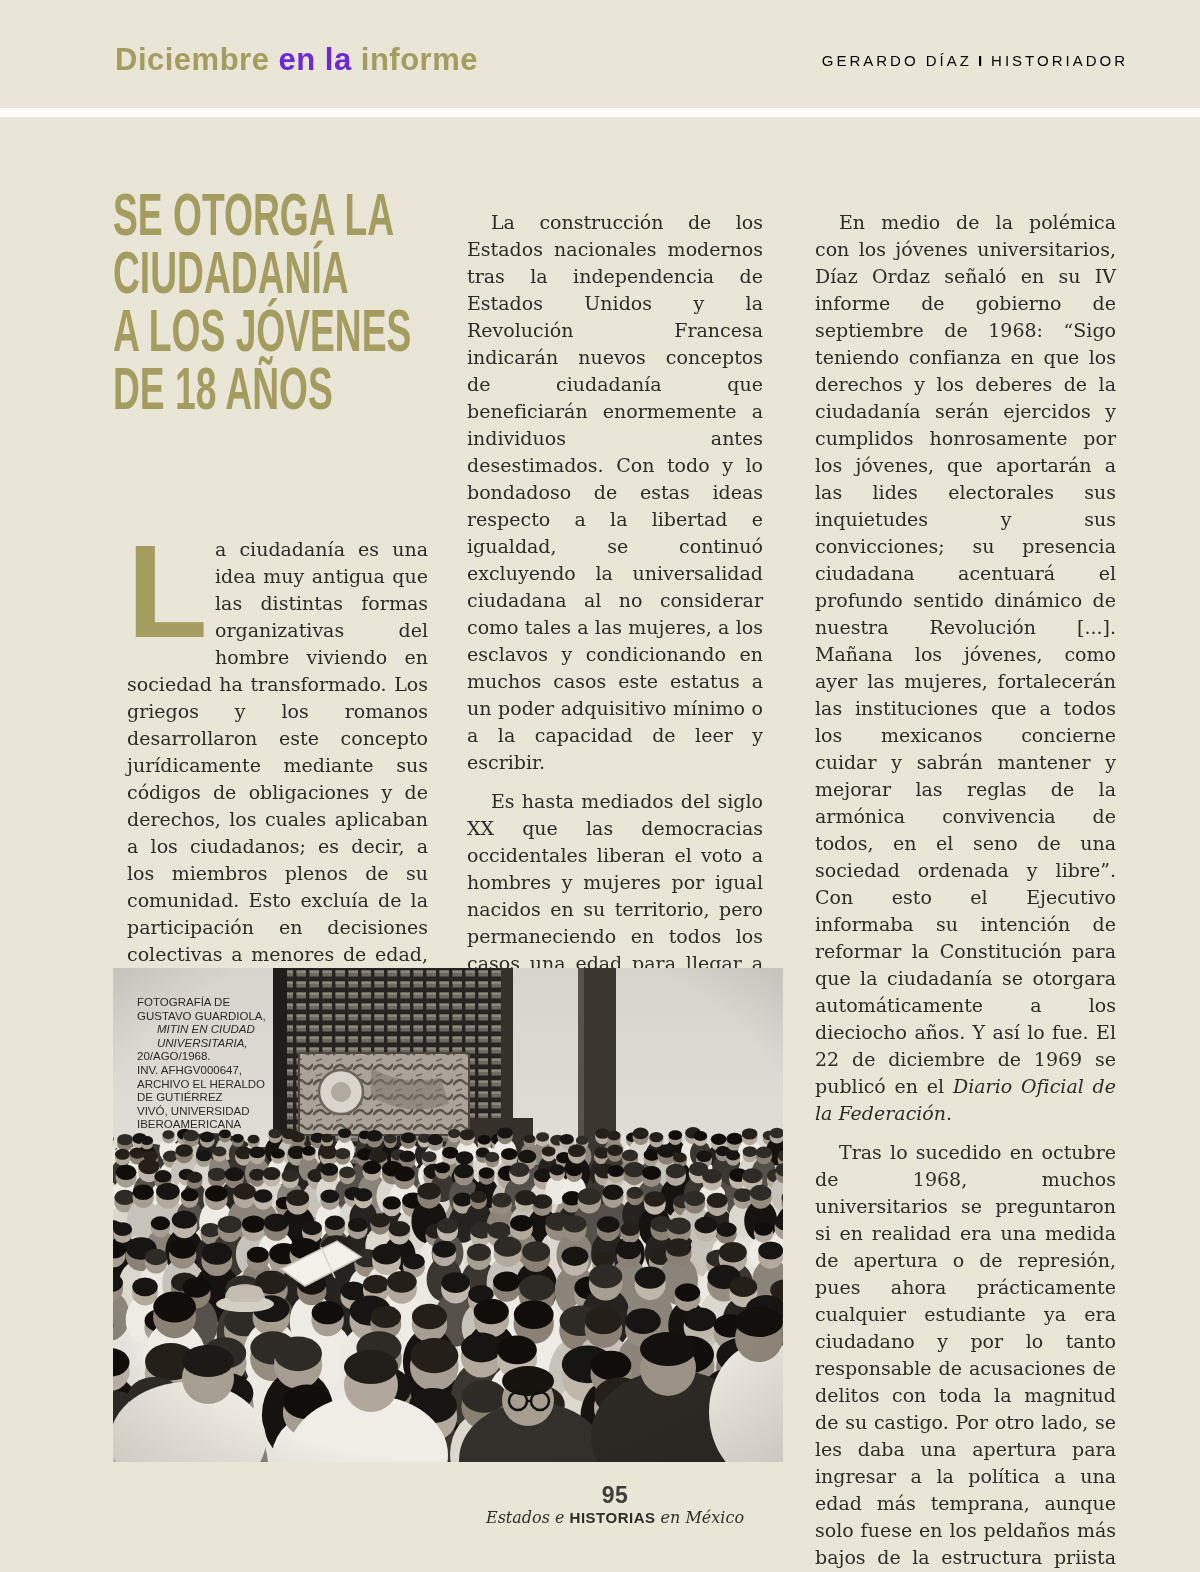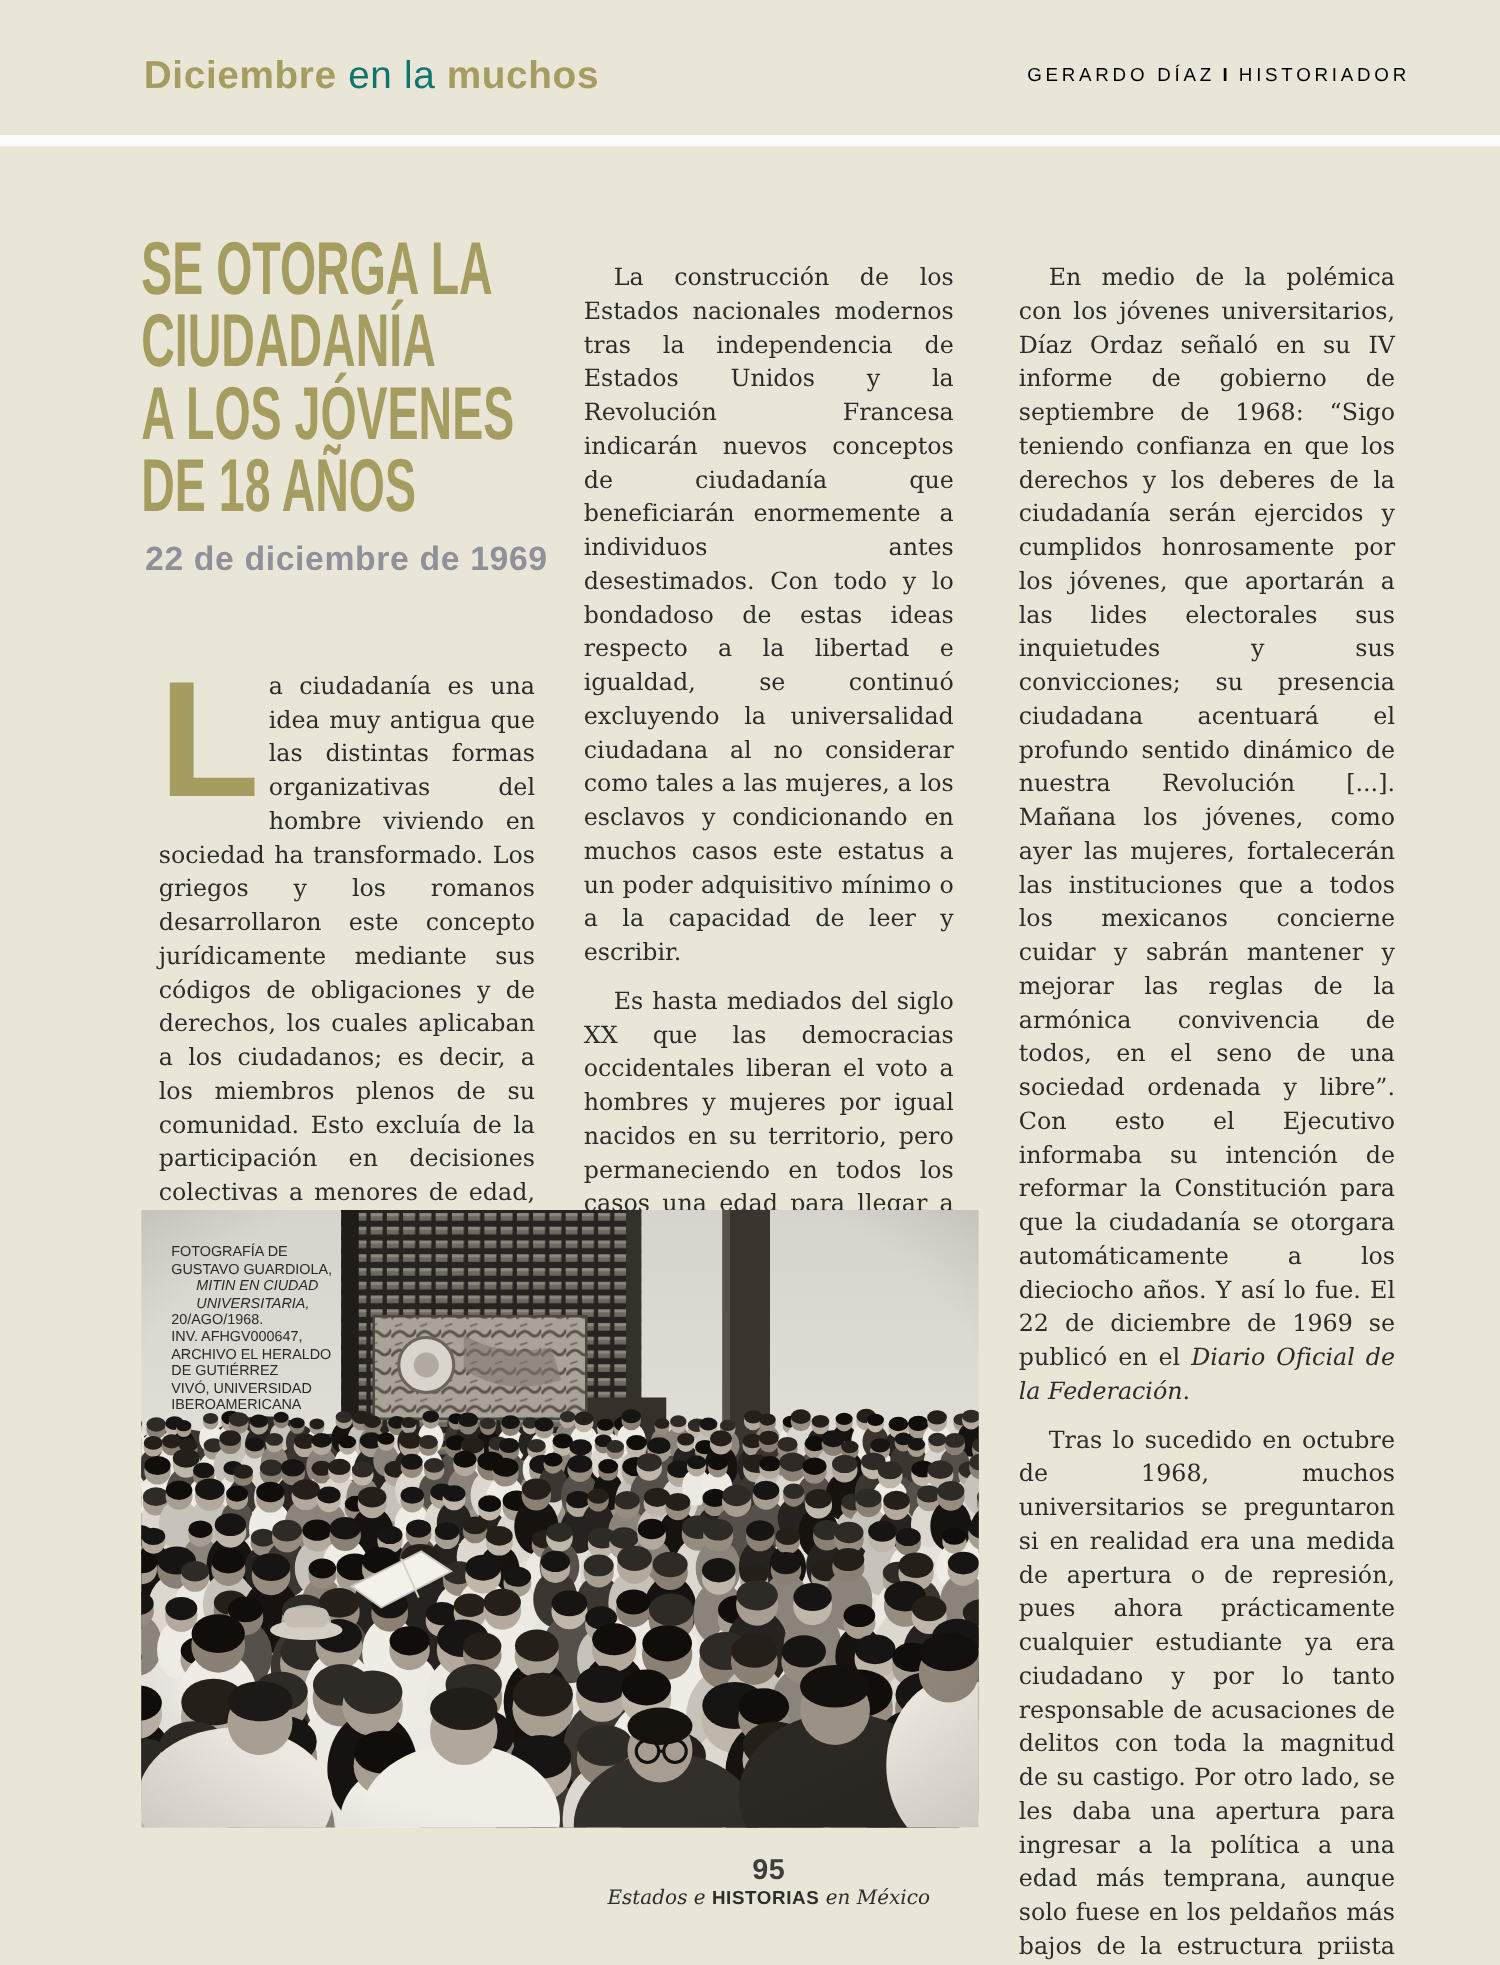--- a/index.html
+++ b/index.html
@@ -1,21 +1,21 @@
 <!DOCTYPE html>
 <html lang="es"><head>
 <meta charset="utf-8">
 <style>
   html,body{margin:0;padding:0;}
   body{width:1200px;height:1572px;background:#e9e6d8;font-family:"Liberation Sans",sans-serif;}
   .page{position:relative;width:1200px;height:1572px;overflow:hidden;background:#e9e6d8;}
 
   
   .logo{position:absolute;left:115px;top:44px;font:bold 31px/1 "Liberation Sans",sans-serif;color:#a59c60;letter-spacing:.5px;}
-  .logo .light{font-weight:normal;color:#0f766e;}
+  .logo .light{font-weight:bold;color:#6d28d9;}
   .byline{position:absolute;right:72px;top:53px;font:15px/1 "Liberation Sans",sans-serif;letter-spacing:3px;color:#000000;}
   .byline .sep{font-weight:bold;padding:0 6px;}
   .white-strip{position:absolute;left:0;top:108px;width:1200px;height:9px;background:#fcfcf8;}
 
   
   .title{position:absolute;left:113px;top:186px;font:bold 60px/58px "Liberation Sans",sans-serif;color:#a59c60;transform:scaleX(.62);transform-origin:0 0;white-space:nowrap;}
   .date{position:absolute;left:116px;top:434px;font:bold 27px/1 "Liberation Sans",sans-serif;color:#90909a;letter-spacing:.5px;}
 
   
   .col{position:absolute;font:19px/27px "DejaVu Serif",serif;color:#2d2b28;text-align:justify;-webkit-hyphens:auto;hyphens:auto;}
@@ -38,31 +38,30 @@
   .footer{position:absolute;left:0;top:1484px;width:1230px;text-align:center;color:#3e3d3a;}
   .footer .num{font:bold 23px/1 "Liberation Sans",sans-serif;letter-spacing:.5px;}
   .footer .mag{margin-top:3px;font:italic 16px/1 "DejaVu Serif",serif;color:#2e2d2a;}
   .footer .mag b{font:bold 15px/1 "Liberation Sans",sans-serif;font-style:normal;letter-spacing:.5px;margin-top:40px;}
 </style>
 </head>
 <body>
 
 <div class="page">
 
-  <div class="logo"><span>Diciembre</span> <span class="light">en la</span> <span>muchos</span></div>
+  <div class="logo"><span>Diciembre</span> <span class="light">en la</span> <span>informe</span></div>
   <div class="byline"><span>GERARDO DÍAZ</span><span class="sep">I</span><span>HISTORIADOR</span></div>
   <div class="white-strip"></div>
 
   <div class="title">
     <div>SE OTORGA LA</div>
     <div>CIUDADANÍA</div>
     <div>A LOS JÓVENES</div>
     <div>DE 18 AÑOS</div>
   </div>
-  <div class="date">22 de diciembre de 1969</div>
 
   <div class="col col1">
     <p><span class="dropcap">L</span><span>a ciudadanía es una idea muy antigua que las distintas formas organizativas del hombre viviendo en sociedad ha transformado. Los griegos y los romanos desarrollaron este concepto jurídicamente mediante sus códigos de obligaciones y de derechos, los cuales aplicaban a los ciudadanos; es decir, a los miembros plenos de su comunidad. Esto excluía de la participación en decisiones colectivas a menores de edad, esclavos, extranjeros y en muchos casos a las mujeres.</span></p>
   </div>
 
   <div class="col col2">
     <p class="ind">La construcción de los Estados nacionales modernos tras la independencia de Estados Unidos y la Revolución Francesa indicarán nuevos conceptos de ciudadanía que beneficiarán enormemente a individuos antes desestimados. Con todo y lo bondadoso de estas ideas respecto a la libertad e igualdad, se continuó excluyendo la universalidad ciudadana al no considerar como tales a las mujeres, a los esclavos y condicionando en muchos casos este estatus a un poder adquisitivo mínimo o a la capacidad de leer y escribir.</p>
     <p class="ind">Es hasta mediados del siglo XX que las democracias occidentales liberan el voto a hombres y mujeres por igual nacidos en su territorio, pero permaneciendo en todos los casos una edad para llegar a ser ciudadanos. En la Constitución Política de los Estados Unidos Mexicanos de 1917, por ejemplo, se exigía haber cumplido dieciocho años, siendo casados, o veintiuno si no lo son,</p>
   </div>
 

